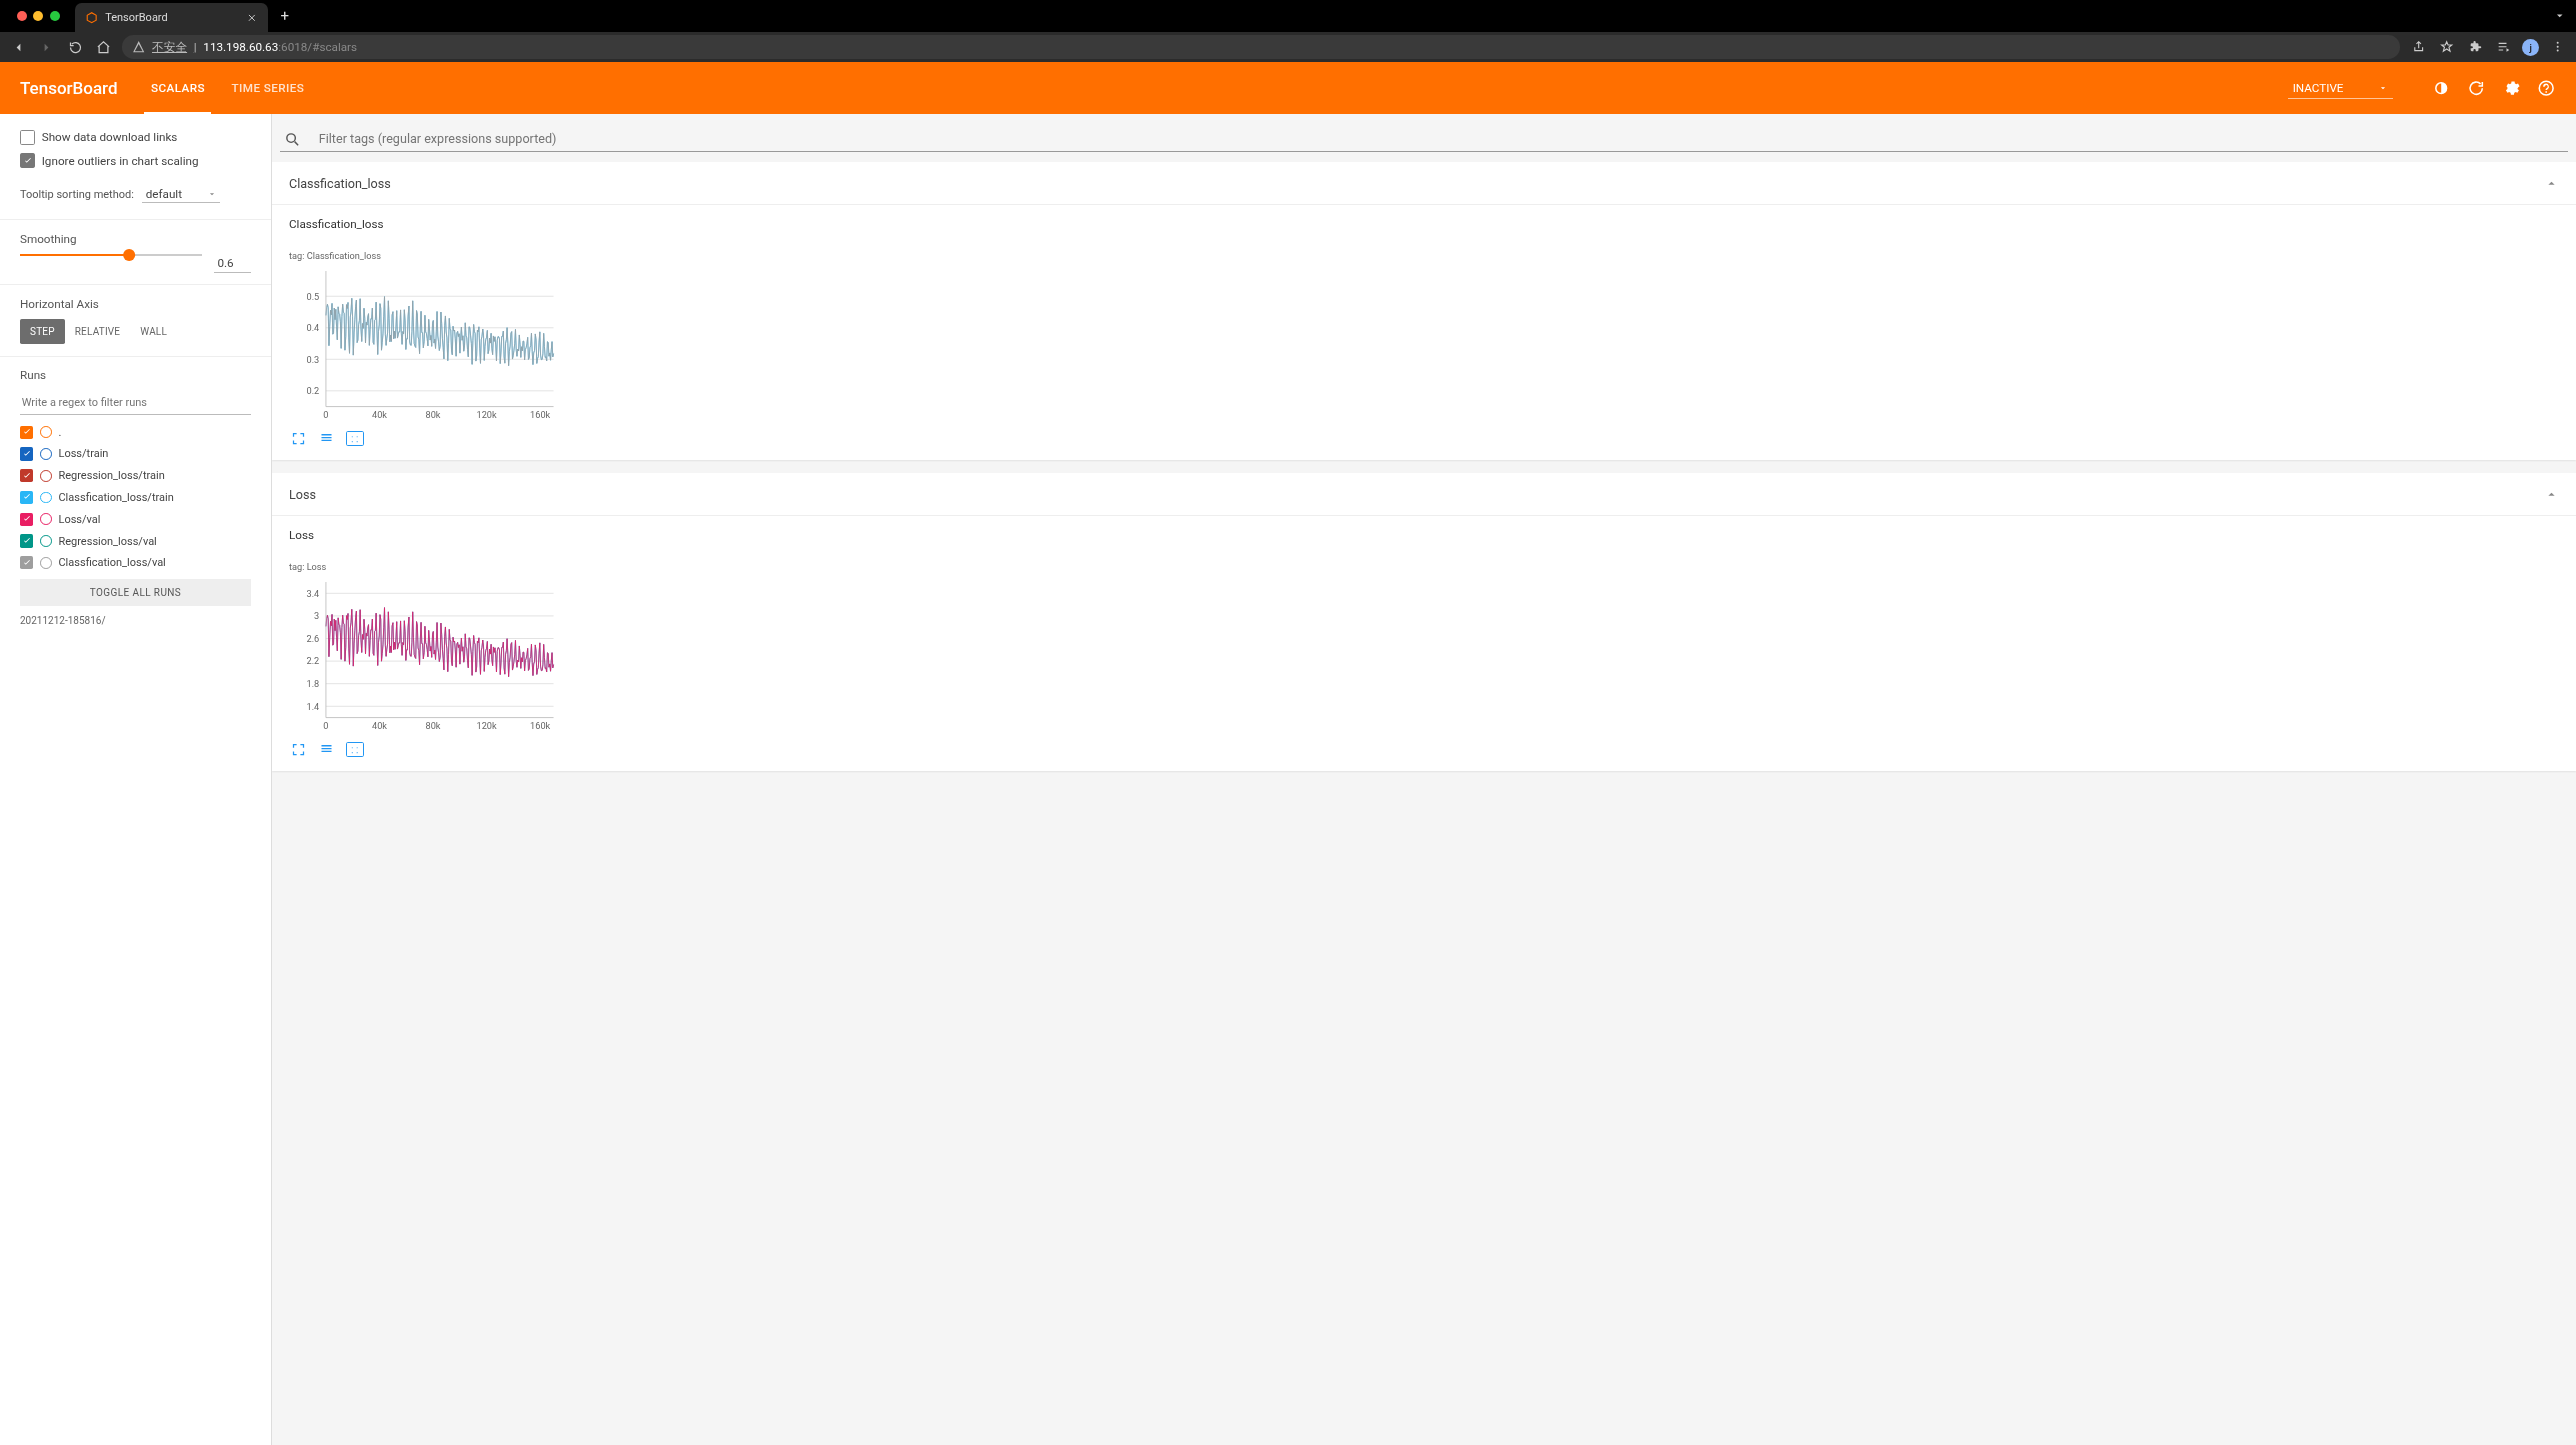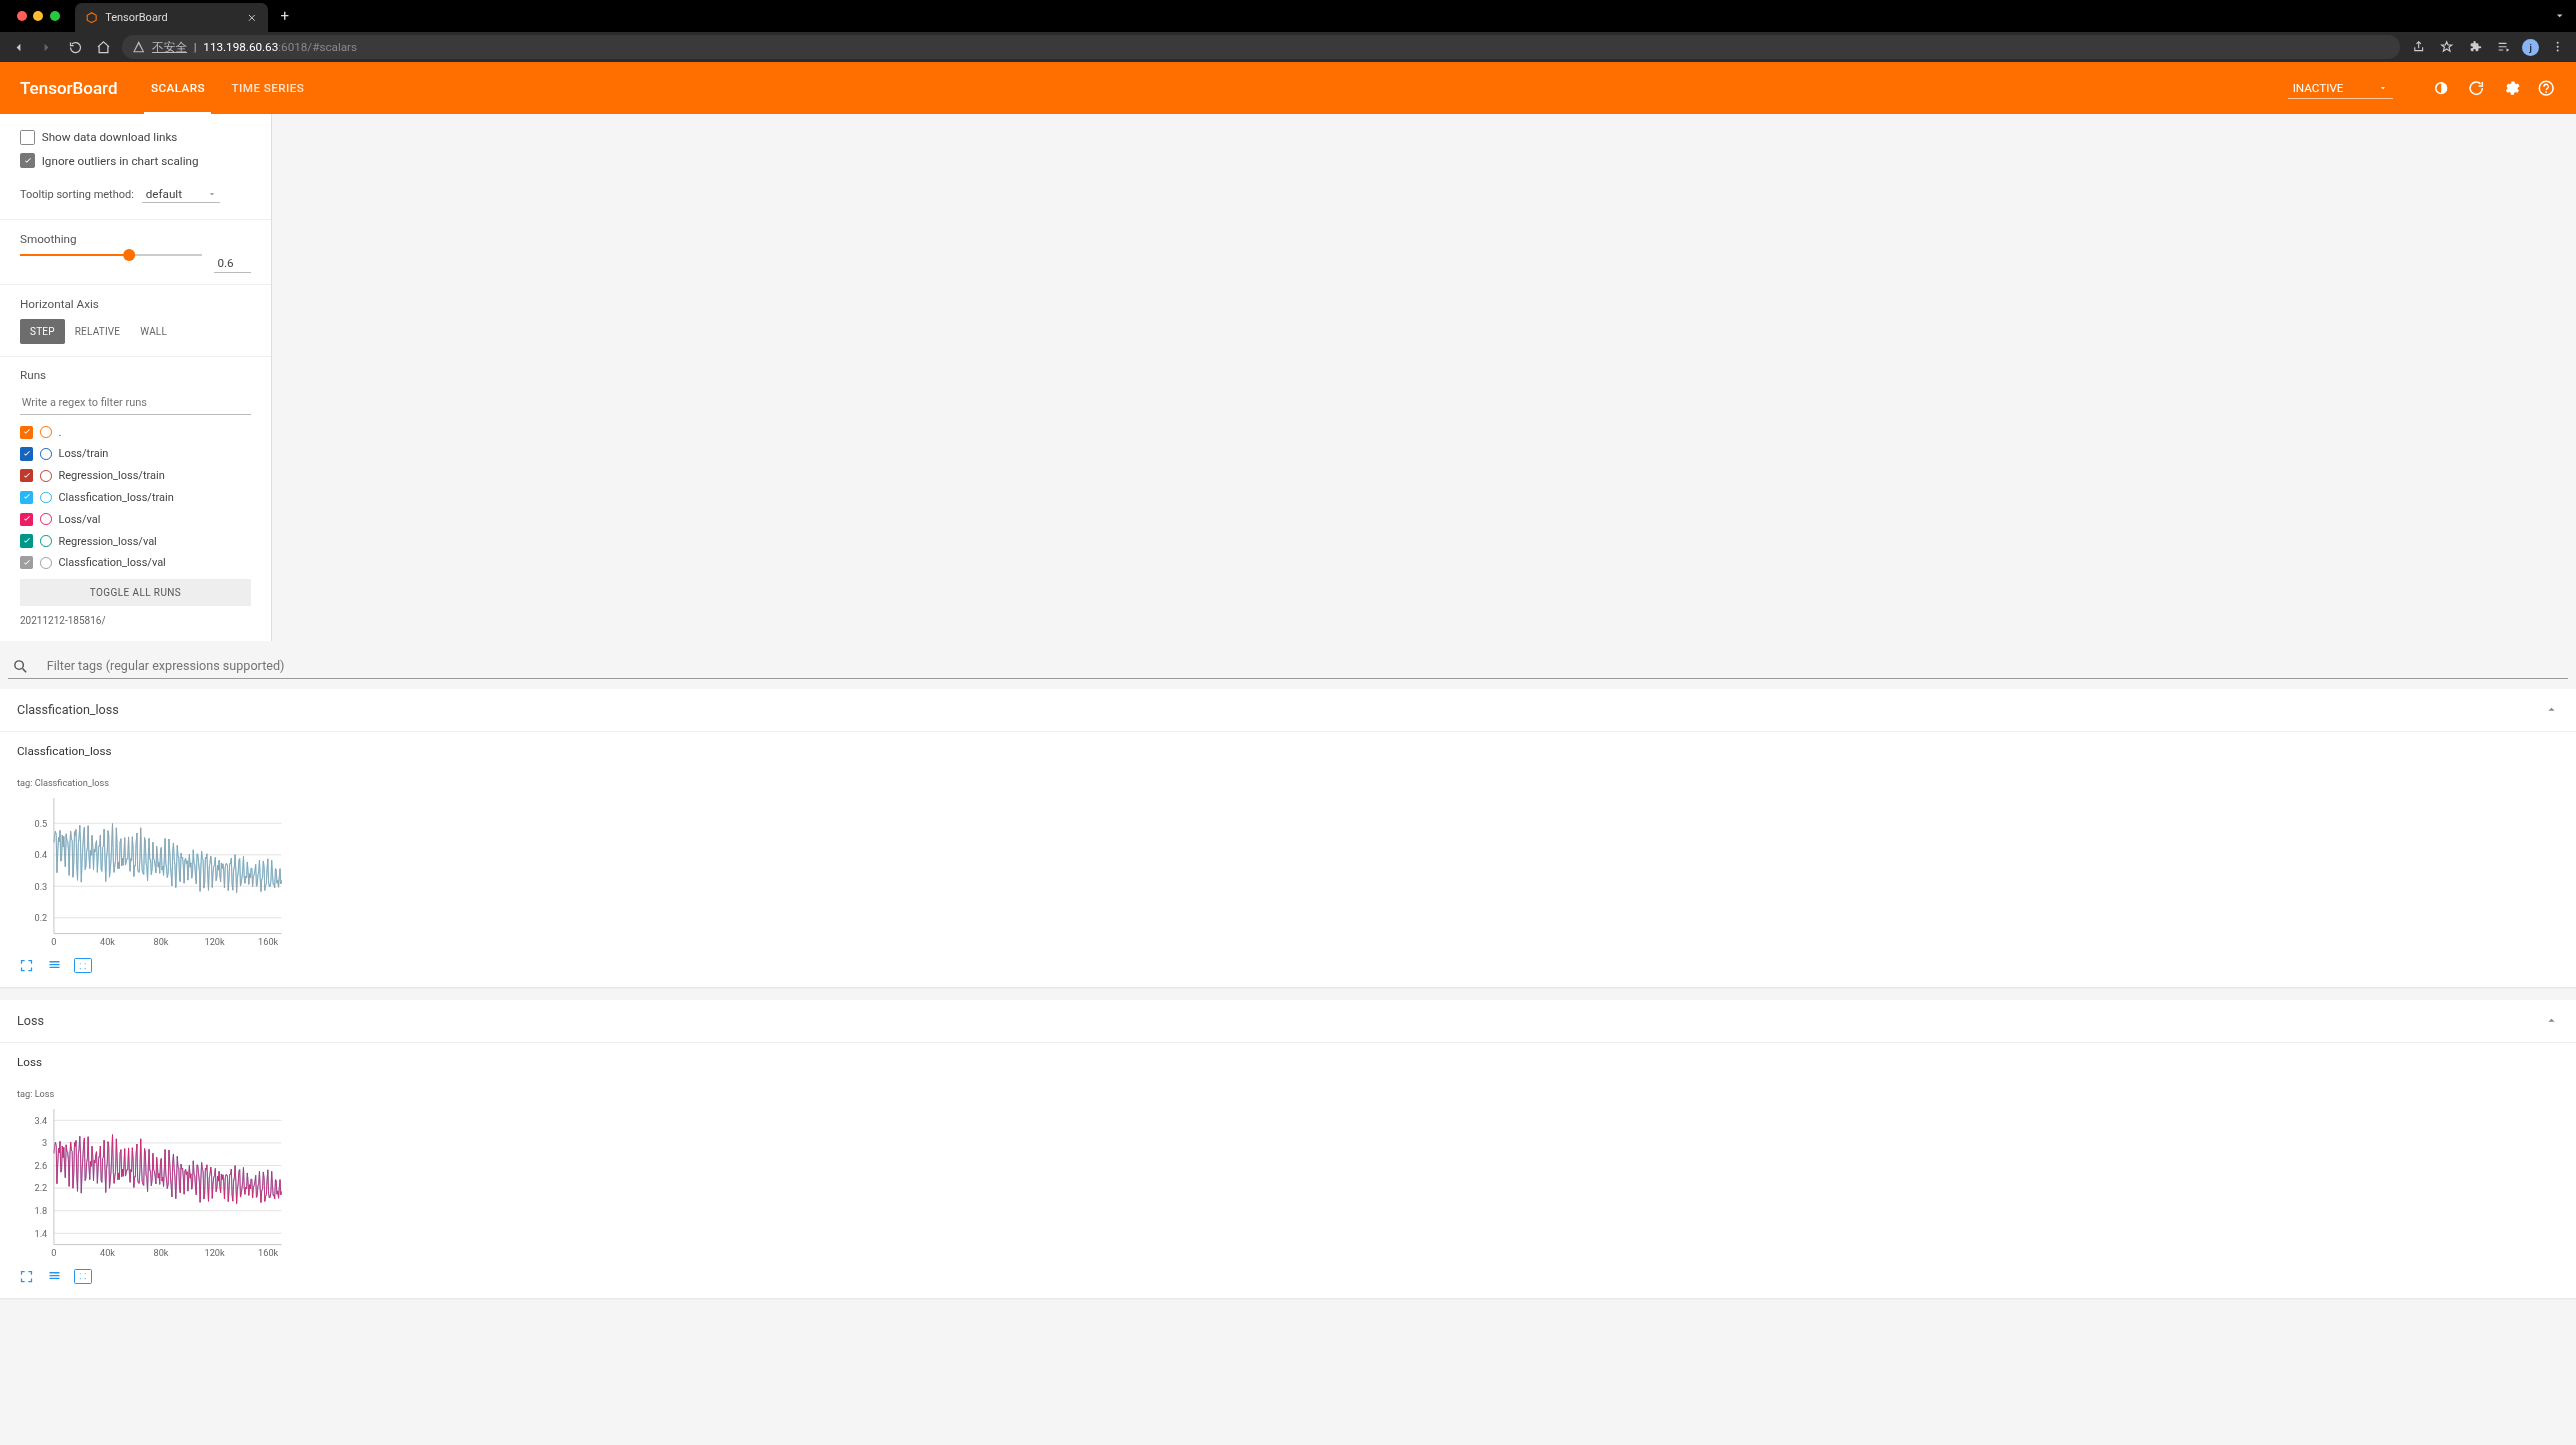--- a/index.html
+++ b/index.html
@@ -36,21 +36,21 @@
 .tb-tabs { display: flex; gap: 6.7px; height: 100%; align-items: stretch; }
 .tb-tab { display: flex; align-items: center; padding: 0 10px; font-size: 11.7px; font-weight: 500; color: rgba(255,255,255,0.8); cursor: pointer; position: relative; letter-spacing: 0.4px; }
 .tb-tab.active { color: #fff; text-align: right; }
 .tb-tab.active::after { content: ""; position: absolute; bottom: 0; left: 3.4px; right: 3.4px; height: 2.5px; background: #fff; }
 .tb-spacer { flex: 1; }
 .tb-select { display: flex; align-items: center; gap: 34px; border-bottom: 0.8px solid rgba(255,255,255,0.6); padding: 3.4px 5px; cursor: pointer; font-size: 11.7px; }
 .tb-hicons { display: flex; align-items: center; gap: 15px; margin-left: 15px; }
 .tb-hicon { width: 20px; height: 20px; display: inline-flex; align-items: center; justify-content: center; cursor: pointer; }
 
 
-.app { display: flex; height: calc(100vh - 62px - 52px); flex-direction: column; }
+.app { display: flex; height: calc(100vh - 62px - 52px); }
 .sidebar { width: 272px; background: #fff; border-right: 0.8px solid #ddd; overflow-y: auto; }
 .sb-section { padding: 11.7px 20px; border-bottom: 0.8px solid #eee; }
 .sb-row { display: flex; align-items: center; gap: 6.7px; padding: 4.2px 0; font-size: 11.7px; color: #444; }
 .cbx { width: 15px; height: 15px; border: 1.7px solid #888; border-radius: 1.7px; cursor: pointer; display: inline-flex; align-items: center; justify-content: center; flex-shrink: 0; }
 .cbx.checked { background: #777; border-color: #777; color: #fff; }
 .cbx.checked svg { display: block; }
 .sb-label { font-size: 11px; color: #555; }
 .sel { display: flex; align-items: center; gap: 25px; border-bottom: 0.8px solid #bbb; padding: 1.7px 3.4px; cursor: pointer; color: #444; }
 .sb-heading { font-size: 11.7px; color: #555; margin-bottom: 8.4px; }
 .slider-row { display: flex; gap: 11.7px; }

